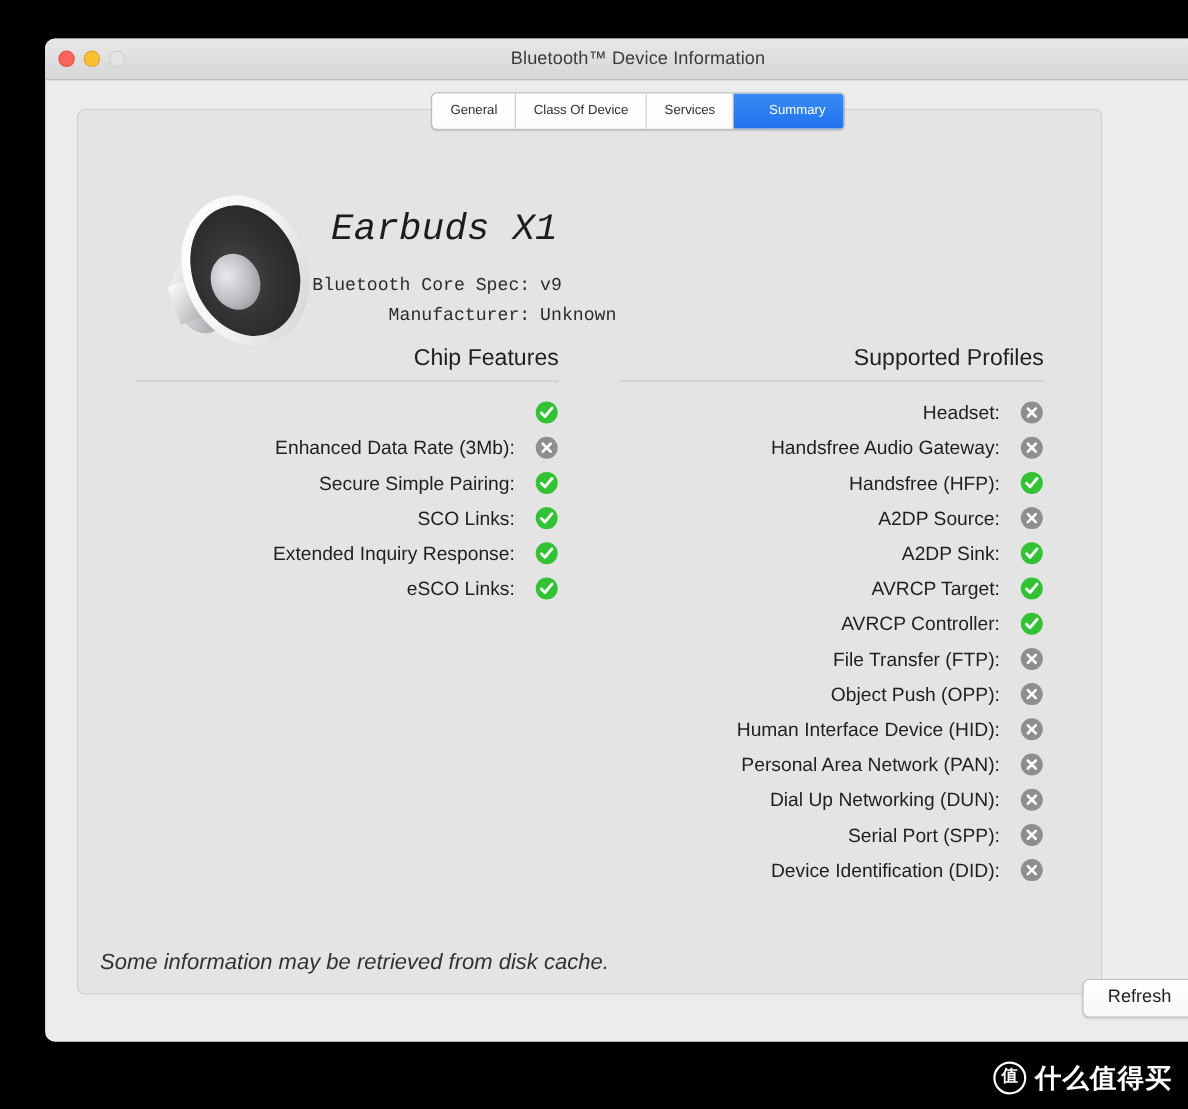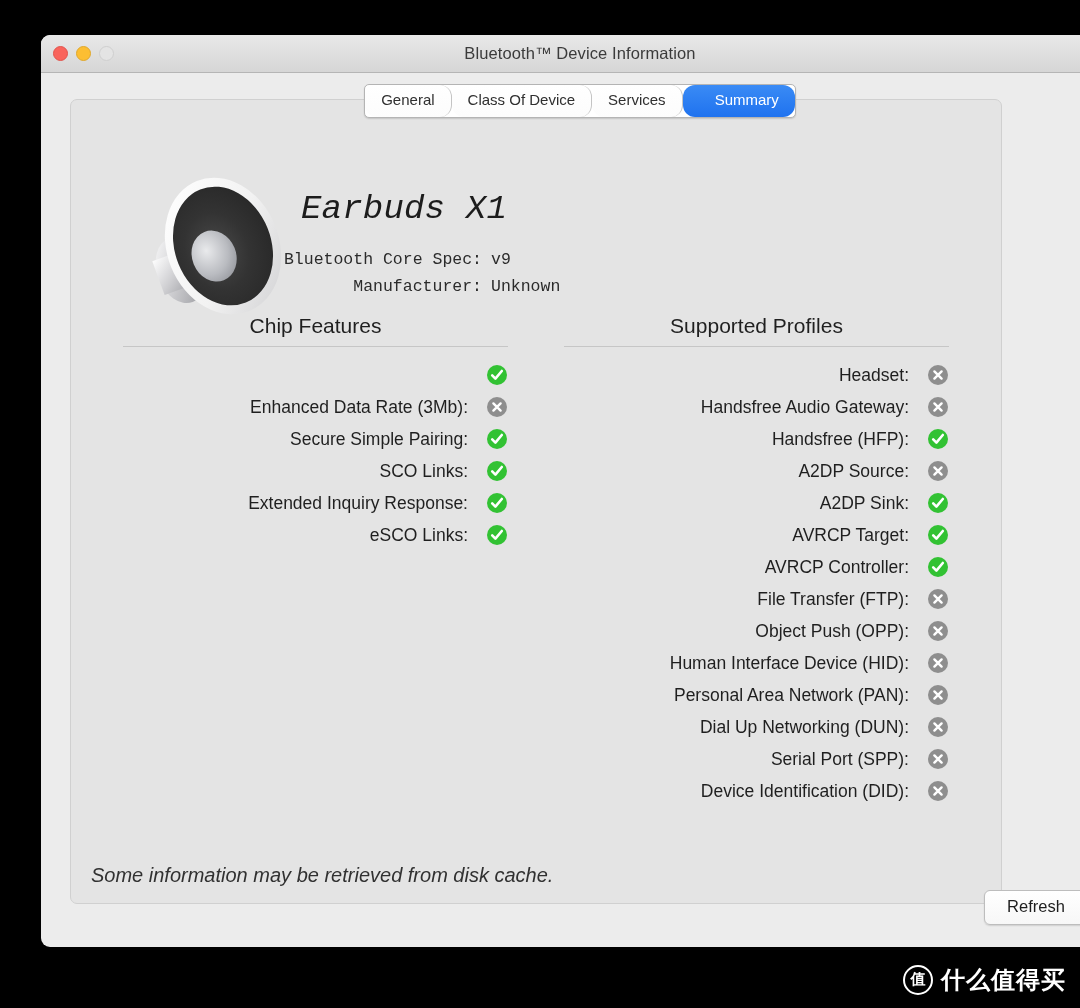--- a/index.html
+++ b/index.html
@@ -80,28 +80,27 @@
   .tabs {
     display: flex;
     border: 1px solid #b4b4b4;
     border-radius: 5px;
     overflow: hidden;
     box-shadow: 0 1px 1.5px rgba(0,0,0,0.14);
     background: #ffffff;
   }
   .tab {
     padding: 5px 16px 7px 16px;
-    font-size: 15px;
+    font-size: 12px;
     color: #2f2f2f;
     background: linear-gradient(to bottom, #ffffff 0%, #fcfcfc 100%);
     border-right: 1px solid #c4c4c4;
     line-height: 20px;
     white-space: nowrap;
     cursor: default;
-    border-radius: 12px;
   }
   .tab:last-child { border-right: none; padding-left: 32px; }
   .tab.selected {
     background: linear-gradient(to bottom, #3a8bf5 0%, #1f72ef 100%);
     color: #ffffff;
   }
 
   
   .panel {
     position: absolute;
@@ -166,21 +165,21 @@
     left: 0;
     top: 214px;
     width: 100%;
     display: flex;
   }
   .col { width: 50%; box-sizing: border-box; }
   .col.left  { padding: 0 28px 0 52px; }
   .col.right { padding: 0 52px 0 28px; }
 
   .col-title {
-    text-align: center;
+    text-align: right;
     font-size: 21px;
     color: #1f1f1f;
     padding-bottom: 8px;
   }
   .col-rule {
     height: 1px;
     background: #c6c6c6;
     margin-bottom: 12px;
   }
 

